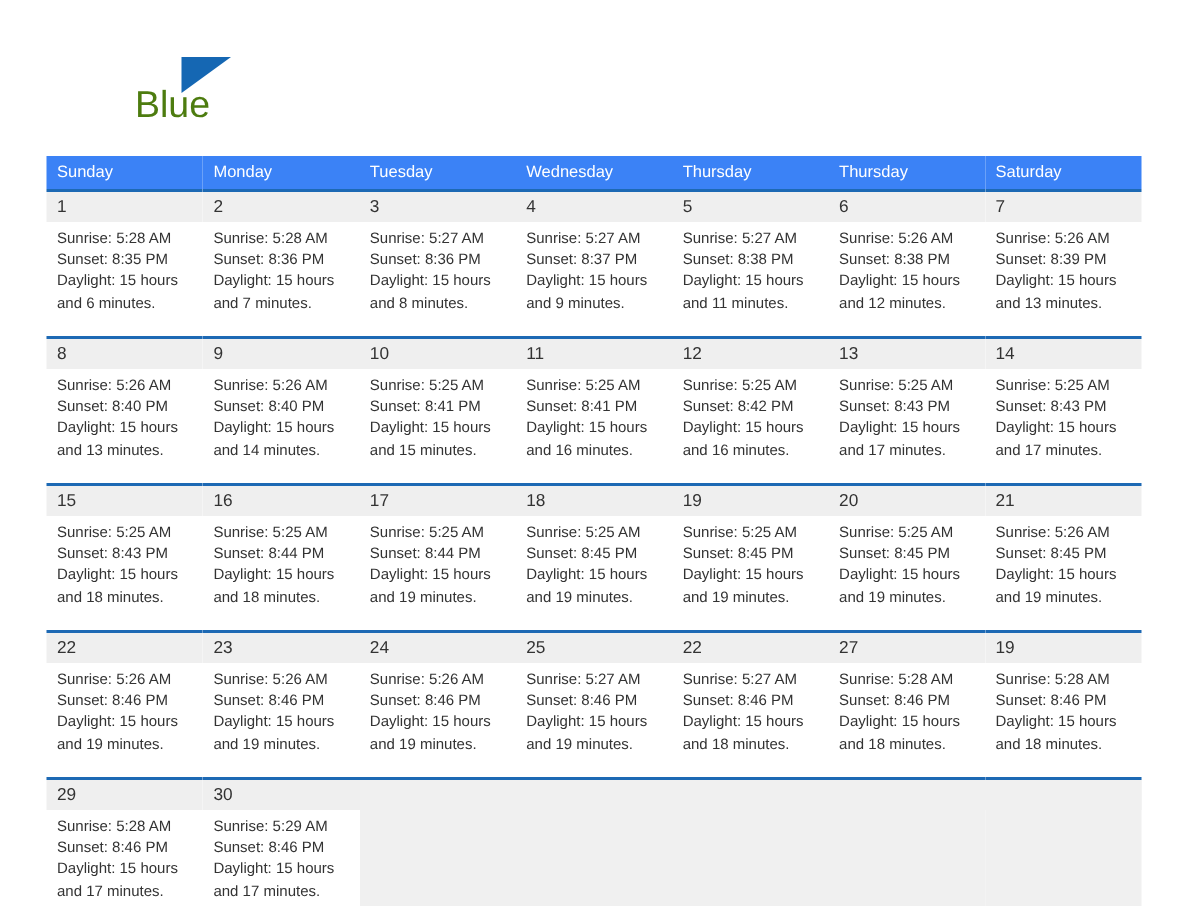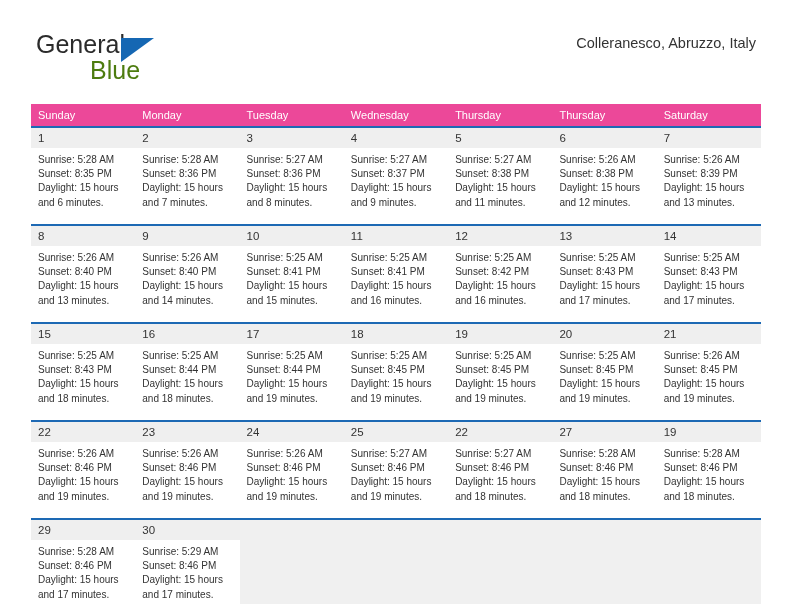--- a/index.html
+++ b/index.html
@@ -89,21 +89,21 @@
   .calendar {
     position: absolute;
     left: 31px;
     top: 104px;
     width: 730px;
     border-collapse: collapse;
     table-layout: fixed;
   }
 
   .calendar th {
-    background: #ec4899;
+    background: #3b82f6;
     color: #ffffff;
     font-size: 11px;
     font-weight: normal;
     text-align: left;
     padding: 4px 0 4px 7px;
     height: 14px;
     line-height: 14px;
     border: none;
   }
 
@@ -154,27 +154,25 @@
   }
 </style>
 </head>
 <body>
 
 <div class="page">
 
   <div class="header">
 
     <div class="logo">
-      <span class="logo-general">General</span>
       <span class="logo-triangle"></span>
       <span class="logo-blue">Blue</span>
     </div>
 
     <div class="title-block">
-      <div class="cal-subtitle">Colleranesco, Abruzzo, Italy</div>
     </div>
 
   </div>
 
   <table class="calendar">
     <thead>
       <tr id="weekday-row">
           <th>Sunday</th>
           <th>Monday</th>
           <th>Tuesday</th>

